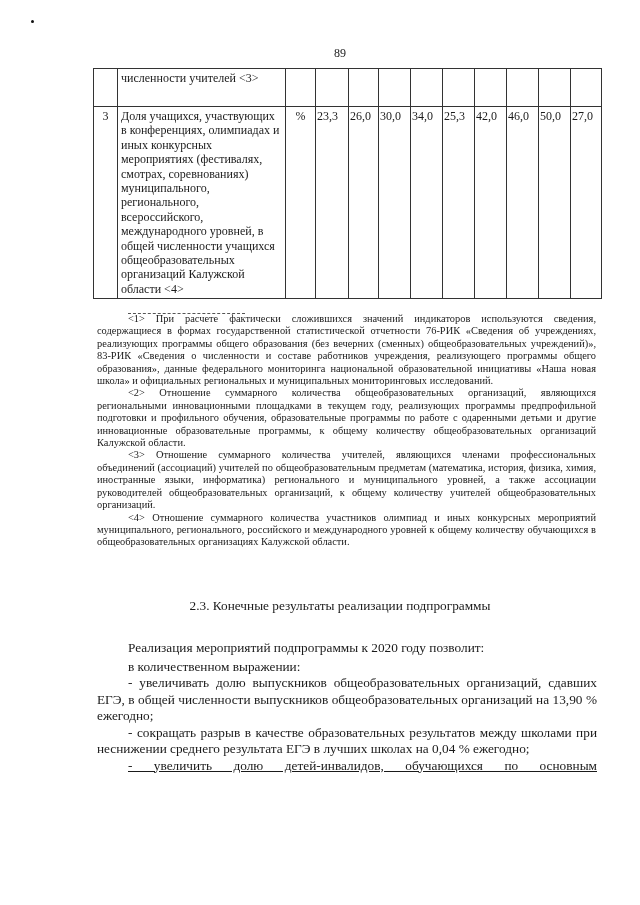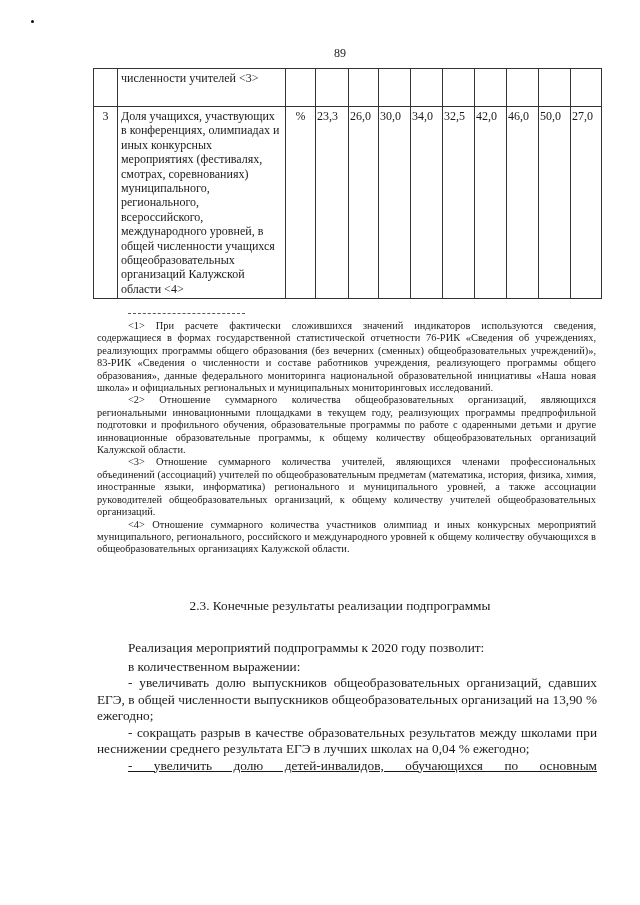--- a/index.html
+++ b/index.html
@@ -5,21 +5,21 @@
   html, body { margin: 0; padding: 0; background: #ffffff; }
   body { width: 640px; height: 905px; position: relative; overflow: hidden;
          font-family: "Liberation Serif", "DejaVu Serif", serif; color: #1a1a1a; }
   .dot { position: absolute; left: 31px; top: 20px; width: 3px; height: 3px; background: #111; border-radius: 50%; }
   .page-num { position: absolute; top: 46px; left: 0; width: 680px; text-align: center; font-size: 12px; }
   table.ind { position: absolute; left: 93px; top: 68px; border-collapse: collapse; table-layout: fixed; font-size: 12px; }
   table.ind td { border: 1px solid #333; padding: 2px 3px; vertical-align: top; line-height: 14.4px; }
   table.ind td.num { text-align: center; }
   table.ind td.val { padding: 2px 1px; }
   .sep { position: absolute; left: 128px; top: 313px; width: 117px; border-top: 1px dashed #555; }
-  .notes { position: absolute; left: 97px; top: 320px; width: 499px; font-size: 10.4px; line-height: 12.4px; text-align: justify; }
+  .notes { position: absolute; left: 97px; top: 313px; width: 499px; font-size: 10.4px; line-height: 12.4px; text-align: justify; }
   .notes p { margin: 0; text-indent: 31px; }
   .sec-title { position: absolute; top: 598px; left: 0; width: 680px; text-align: center; font-size: 13.3px; }
   .body-text { position: absolute; left: 97px; top: 640px; width: 500px; font-size: 13.3px; line-height: 16.5px; text-align: justify; }
   .body-text p { margin: 0; text-indent: 31px; }
   .body-text p.gap { margin-bottom: 2px; }
   .spread { text-align-last: justify; text-decoration: underline; }
 </style>
 </head>
 <body>
 
@@ -58,21 +58,21 @@
     <td class="val"></td>
   </tr>
   <tr>
     <td class="num">3</td>
     <td>Доля учащихся, участвующих в конференциях, олимпиадах и иных конкурсных мероприятиях (фестивалях, смотрах, соревнованиях) муниципального, регионального, всероссийского, международного уровней, в общей численности учащихся общеобразовательных организаций Калужской области &lt;4&gt;</td>
     <td class="num">%</td>
     <td class="val">23,3</td>
     <td class="val">26,0</td>
     <td class="val">30,0</td>
     <td class="val">34,0</td>
-    <td class="val">32,5</td>
+    <td class="val">25,3</td>
     <td class="val">42,0</td>
     <td class="val">46,0</td>
     <td class="val">50,0</td>
     <td class="val">27,0</td>
   </tr>
 </tbody>
   </table>
 
 <div class="sep"></div>
 

